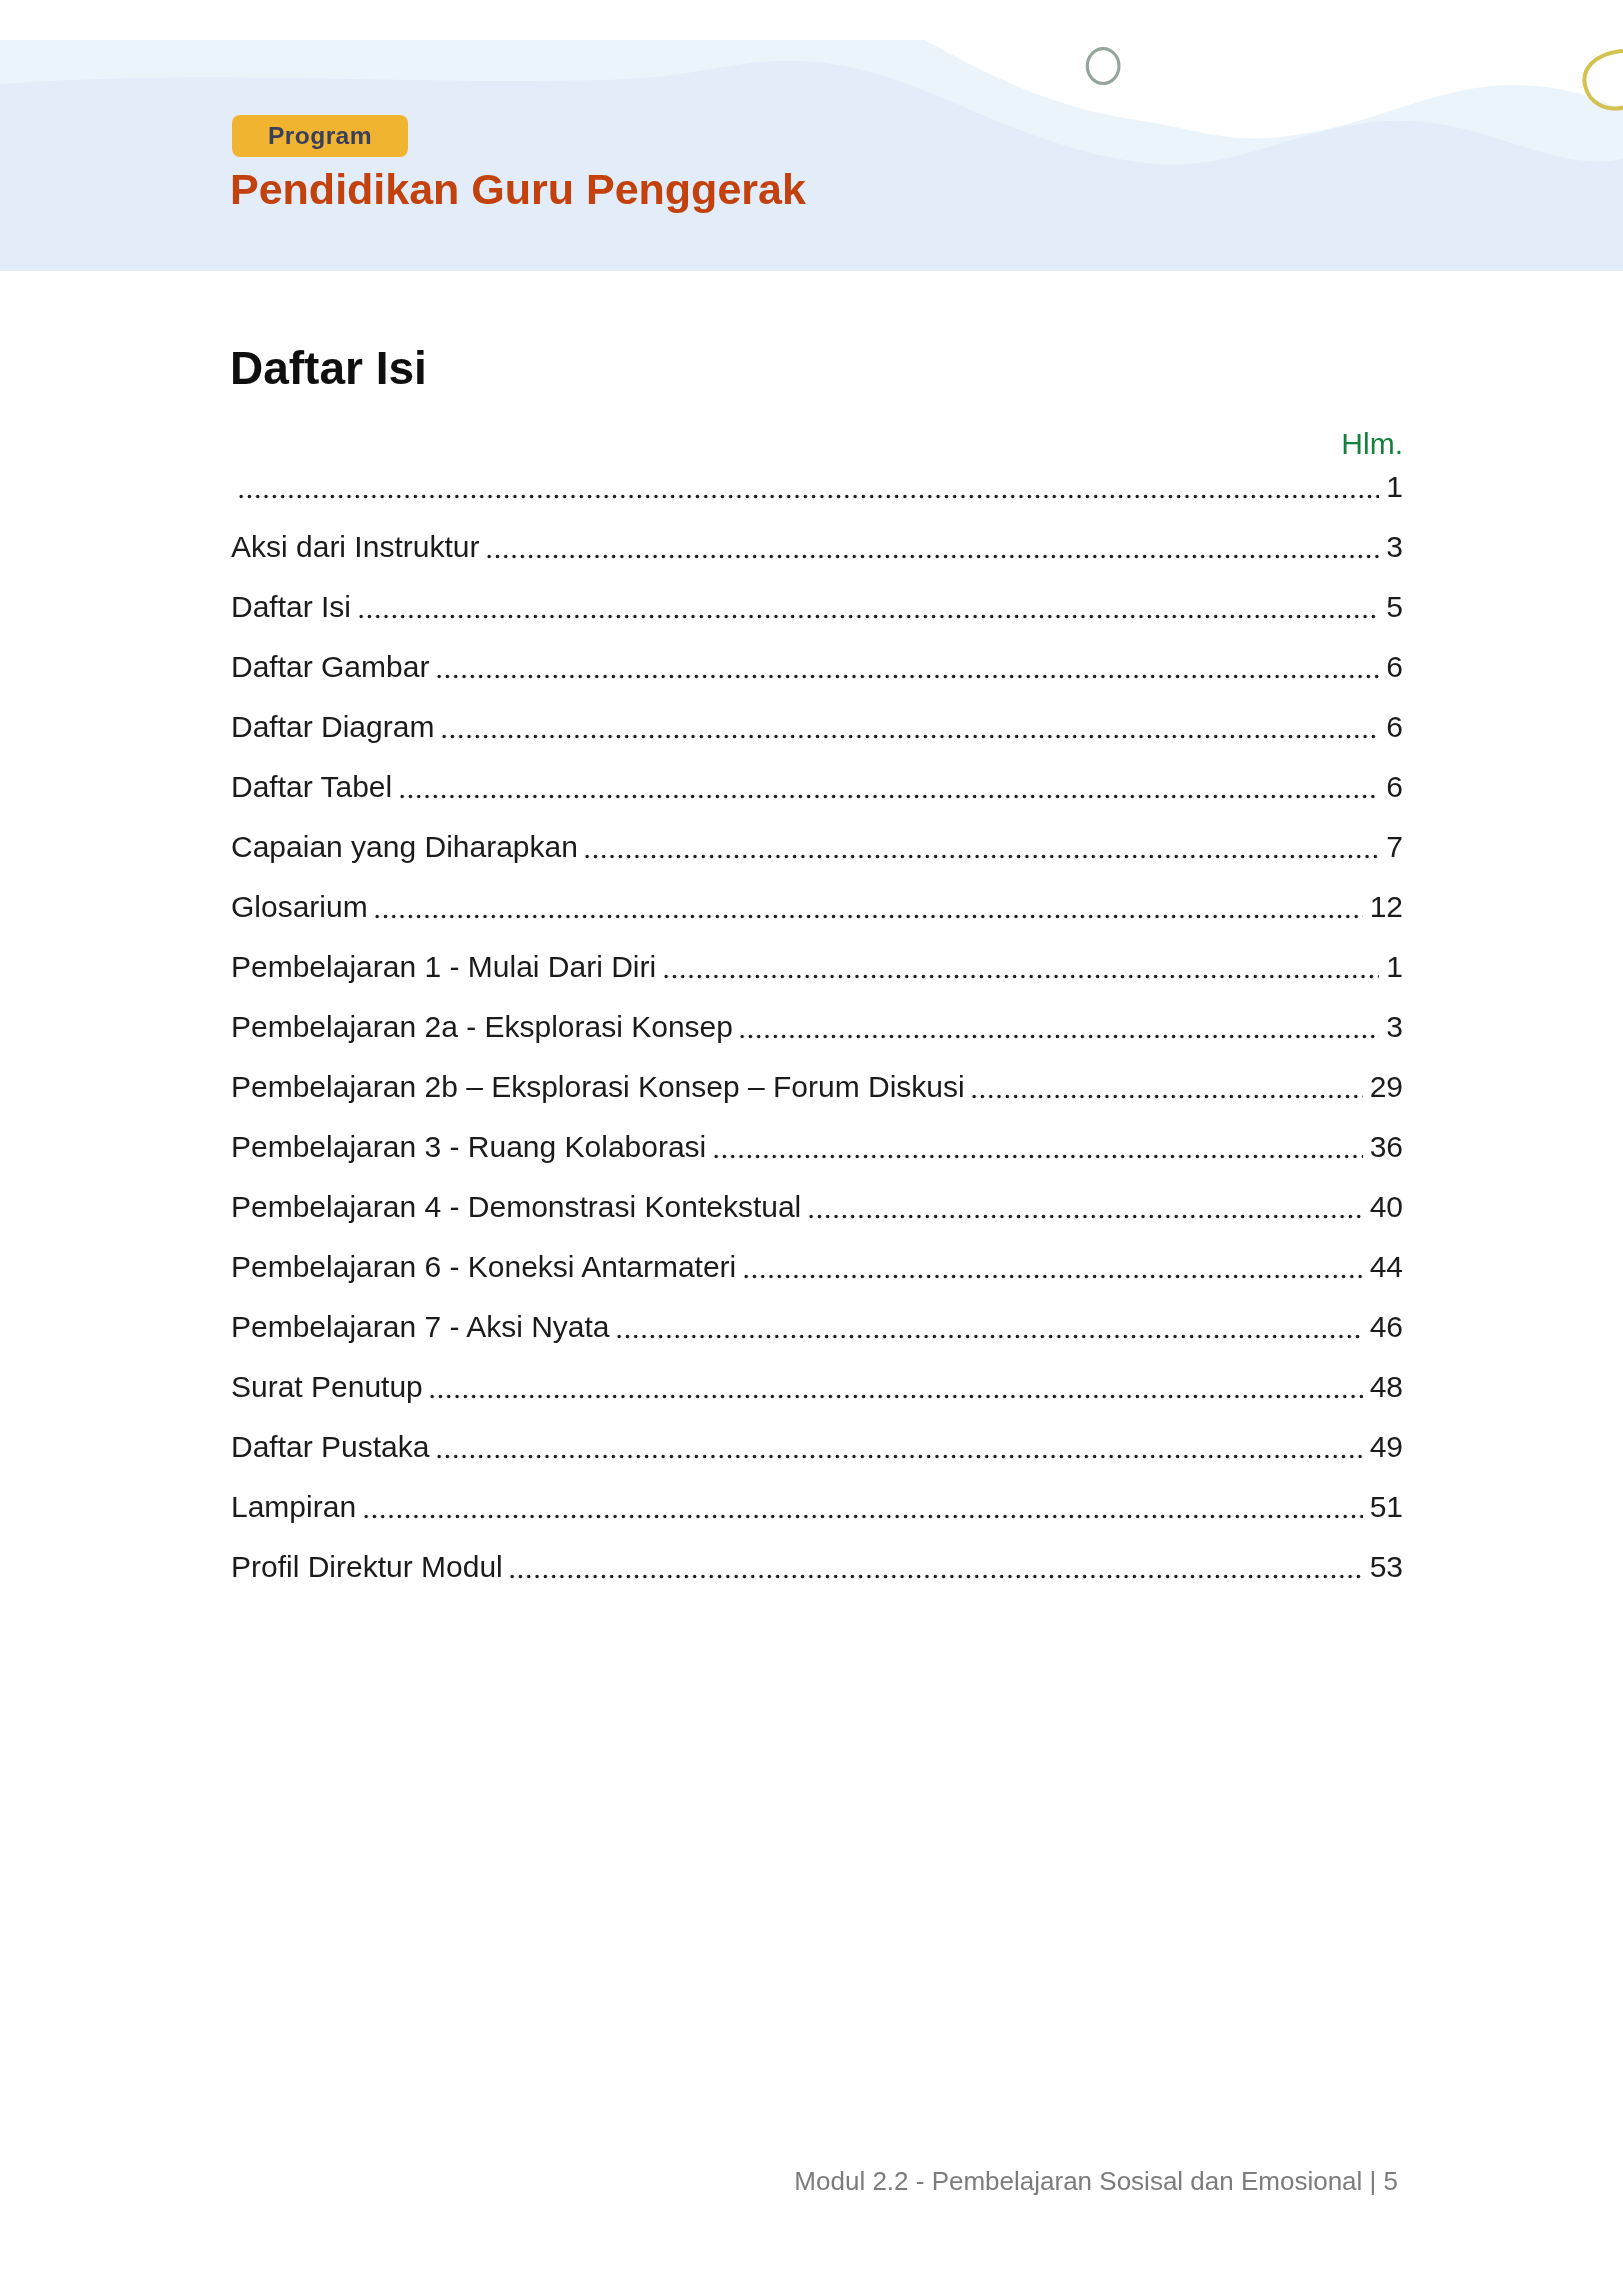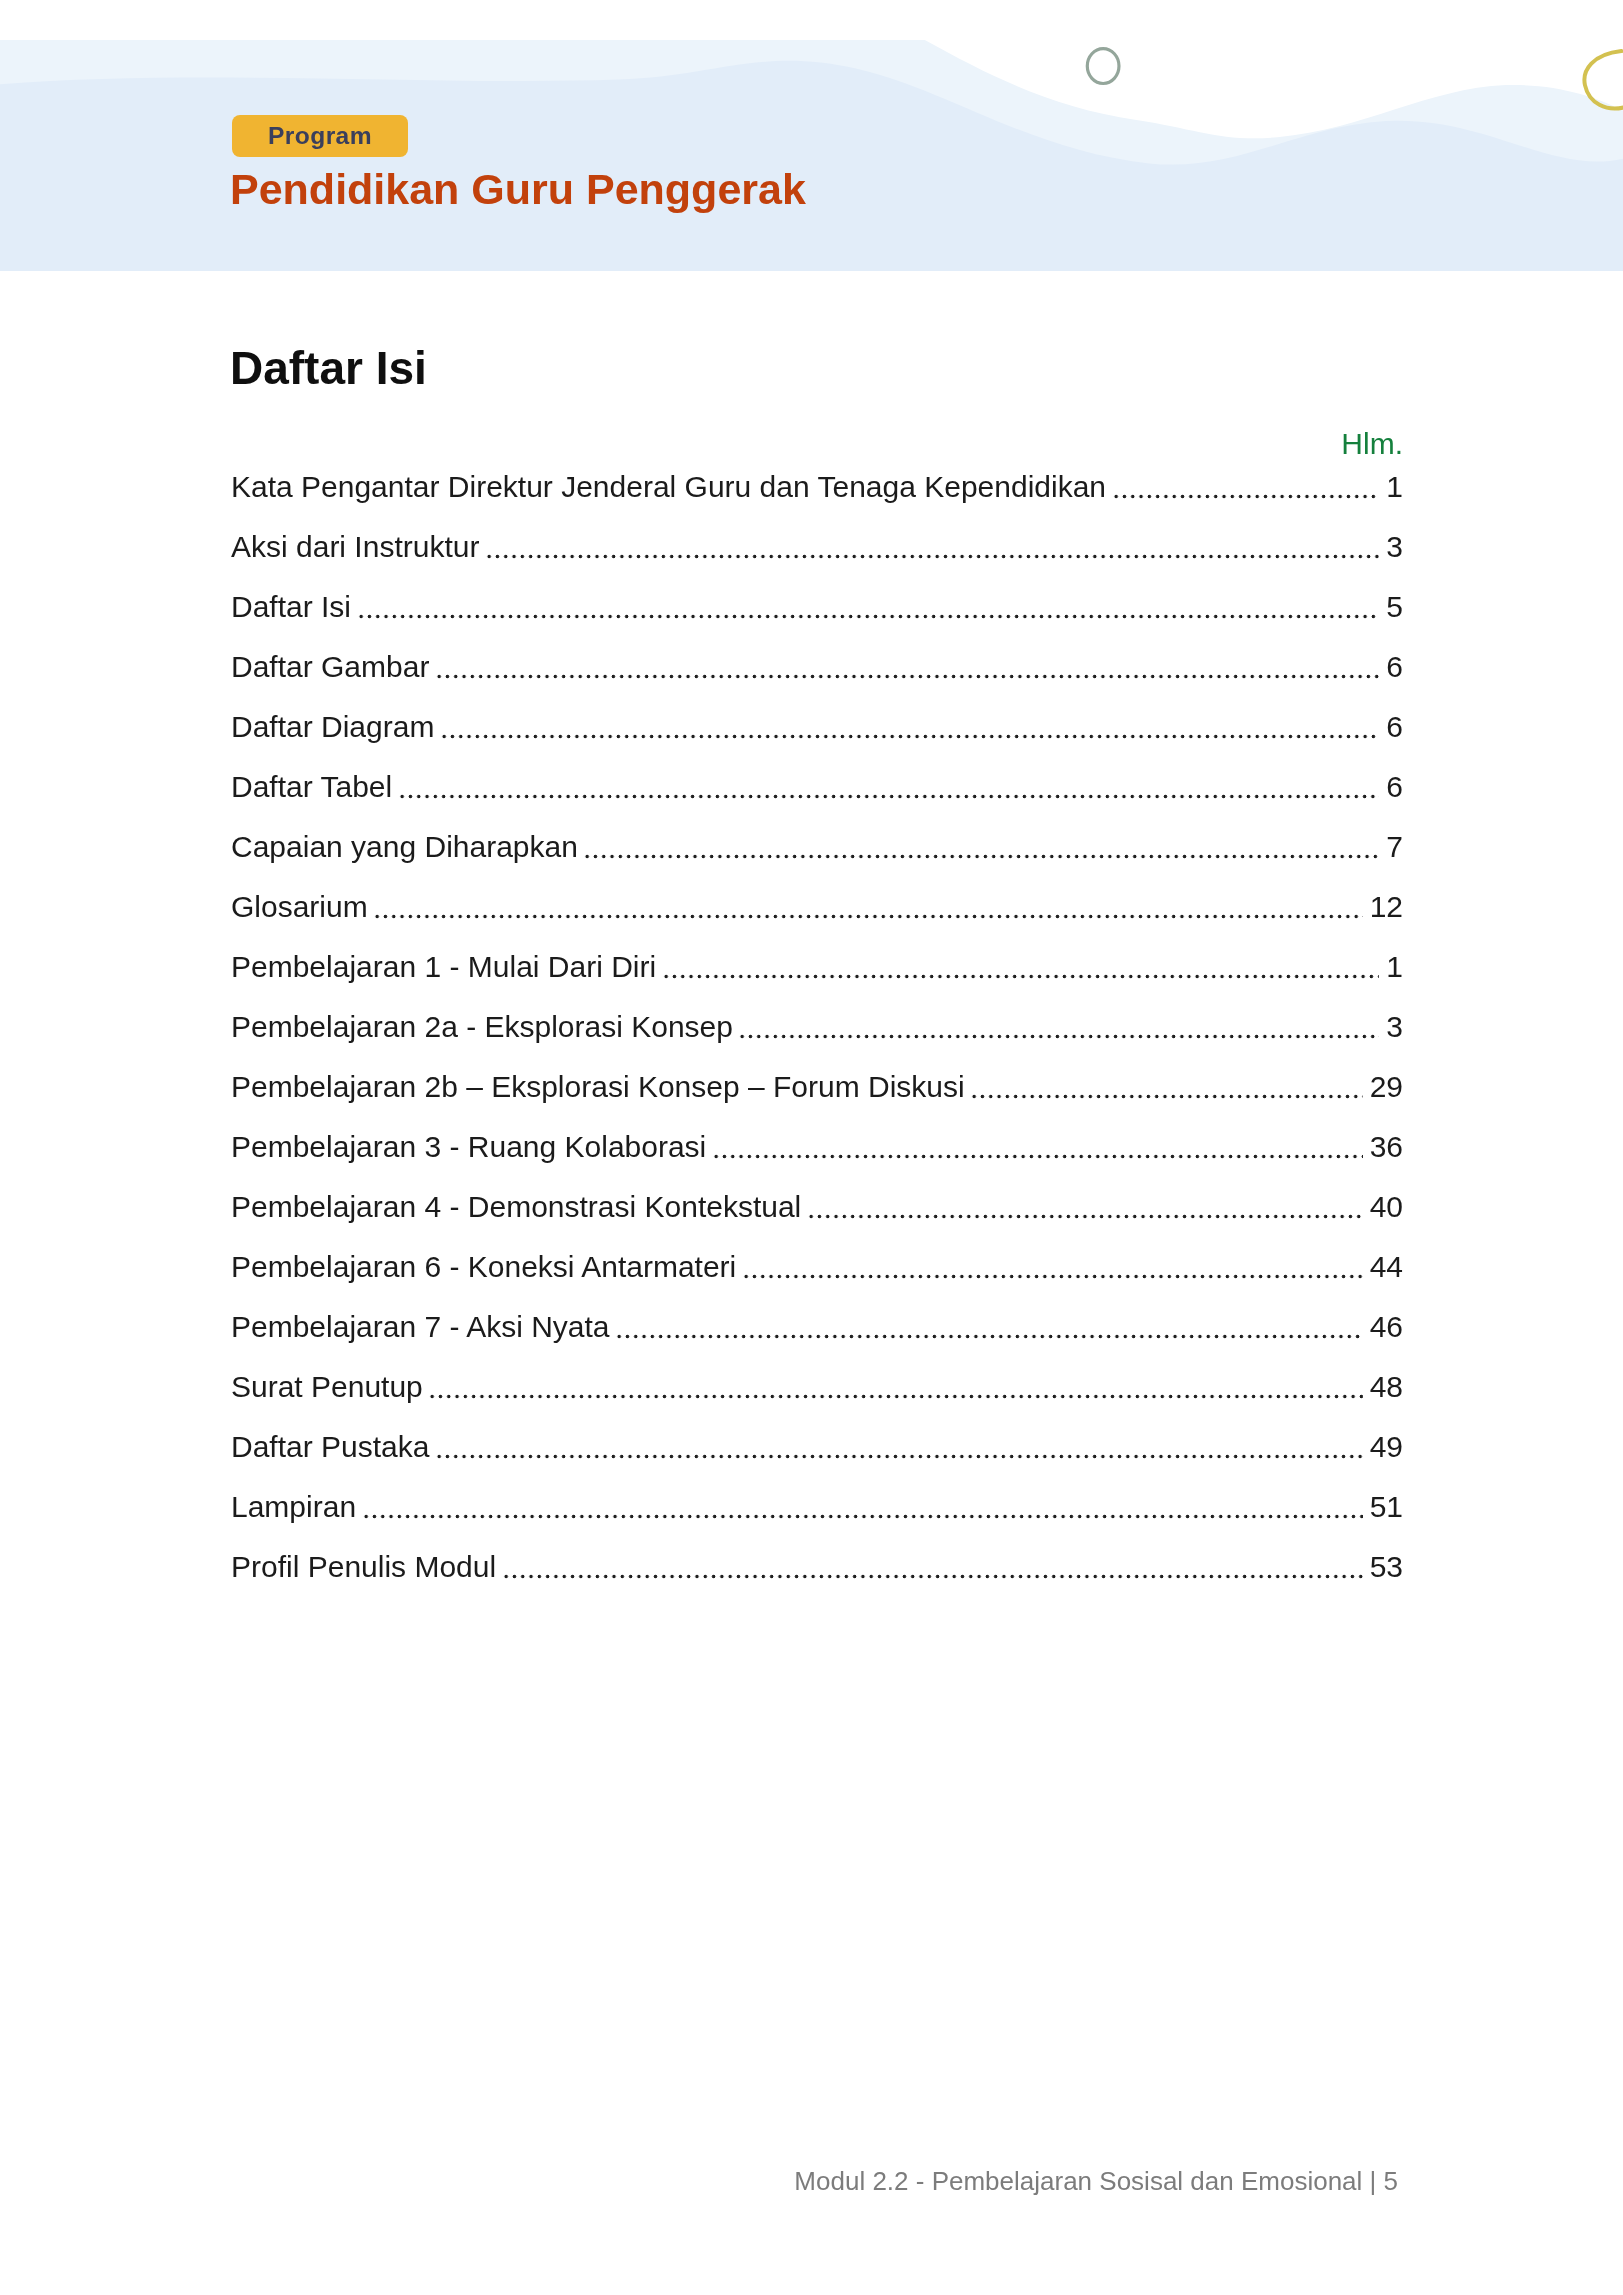--- a/index.html
+++ b/index.html
@@ -145,21 +145,20 @@
   </div>
   <div class="program-title">Pendidikan Guru Penggerak</div>
 </div>
 
 <h1 class="toc-heading">Daftar Isi</h1>
 
 <div class="hlm-label">Hlm.</div>
 
 <div class="toc-list">
   <div class="toc-row">
-    <span class="toc-title">Kata Pengantar Direktur Jenderal Guru dan Tenaga Kependidikan</span>
     <span class="toc-leader"></span>
     <span class="toc-page">1</span>
   </div>
 
   <div class="toc-row">
     <span class="toc-title">Aksi dari Instruktur</span>
     <span class="toc-leader"></span>
     <span class="toc-page">3</span>
   </div>
 
@@ -254,20 +253,20 @@
     <span class="toc-page">49</span>
   </div>
 
   <div class="toc-row">
     <span class="toc-title">Lampiran</span>
     <span class="toc-leader"></span>
     <span class="toc-page">51</span>
   </div>
 
   <div class="toc-row">
-    <span class="toc-title">Profil Penulis Modul</span>
+    <span class="toc-title">Profil Direktur Modul</span>
     <span class="toc-leader"></span>
     <span class="toc-page">53</span>
   </div>
 </div>
 
 <div class="page-footer">Modul 2.2 - Pembelajaran Sosisal dan Emosional | 5</div>
 
 
 </body></html>

